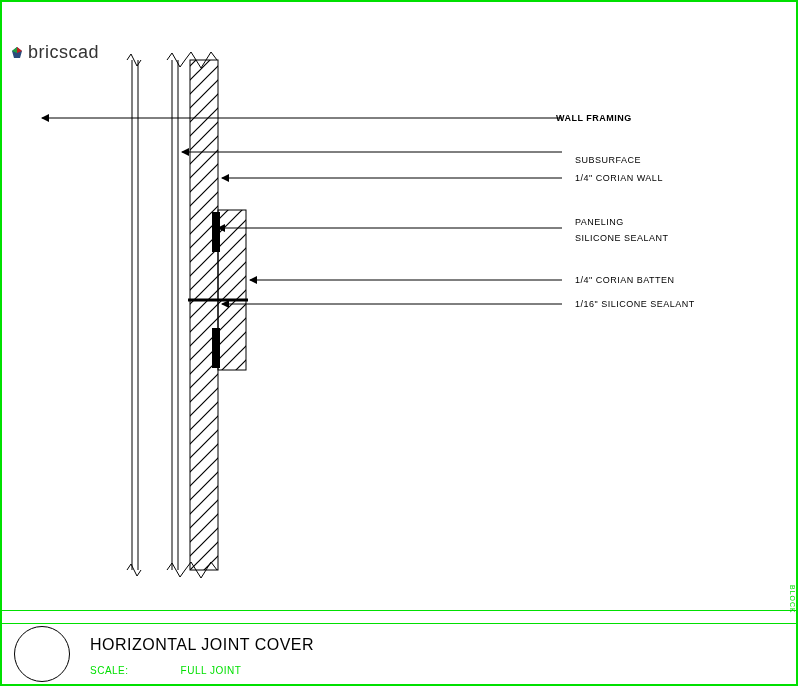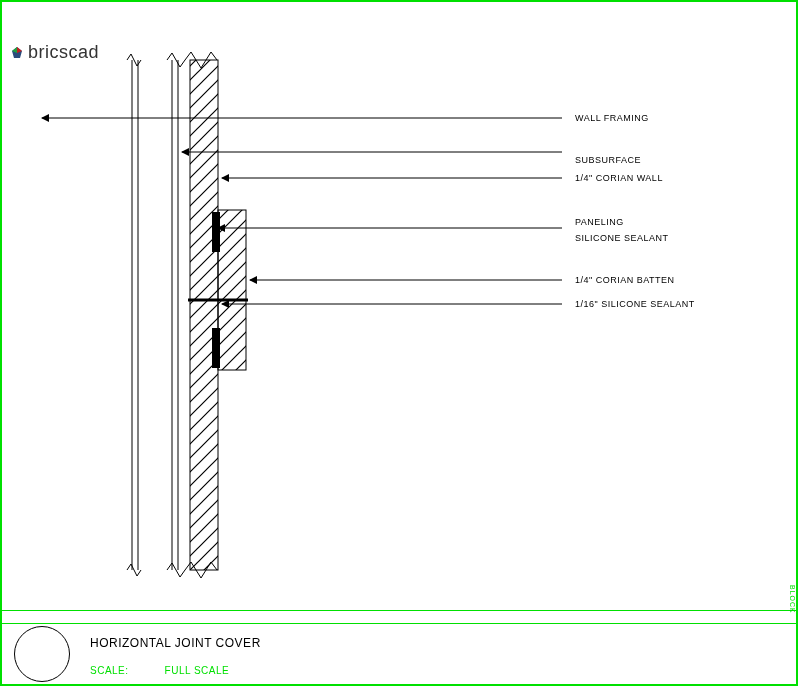--- a/index.html
+++ b/index.html
@@ -52,33 +52,33 @@
   .detail-circle {
     position: absolute;
     left: 14px; top: 626px;
     width: 54px; height: 54px;
     border: 1px solid #000;
     border-radius: 50%;
   }
   .title-text {
     position: absolute;
     left: 90px; top: 636px;
-    font-size: 12px;
+    font-size: 16px;
     letter-spacing: 0.5px;
     color: #000;
     font-weight: 500;
   }
   .scale-row {
     position: absolute;
     left: 90px; top: 665px;
     font-size: 10px;
     color: #00e000;
     letter-spacing: 0.5px;
     display: flex;
-    gap: 36px;
+    gap: 52px;
     font-weight: 500;
   }
   .side-mark {
     position: absolute;
     right: 4px;
     top: 585px;
     font-size: 7px;
     color: #00e000;
     writing-mode: vertical-rl;
     letter-spacing: 1px;
@@ -162,30 +162,30 @@
 
       <line x1="560" y1="198" x2="216" y2="198" marker-end="url(#arrow)"></line>
 
       <line x1="560" y1="250" x2="248" y2="250" marker-end="url(#arrow)"></line>
 
       <line x1="560" y1="274" x2="220" y2="274" marker-end="url(#arrow)"></line>
     </g>
   </svg>
 </div>
 
-<div class="callout-label" style="left:575px; top:113px;">WALL FRAMING</div>
+<div class="callout-label" style="left:556px; top:113px;font-weight:bold;">WALL FRAMING</div>
 <div class="callout-label" style="left:575px; top:147px;margin-top:8px;">SUBSURFACE</div>
 <div class="callout-label" style="left:575px; top:173px;">1/4" CORIAN WALL</div>
 <div class="callout-label" style="left:575px; top:217px;">PANELING</div>
 <div class="callout-label" style="left:575px; top:233px;">SILICONE SEALANT</div>
 <div class="callout-label" style="left:575px; top:275px;">1/4" CORIAN BATTEN</div>
 <div class="callout-label" style="left:575px; top:299px;">1/16" SILICONE SEALANT</div>
 
 <div class="divider"></div>
 
 <div class="detail-circle"></div>
 <div class="title-text">HORIZONTAL JOINT COVER</div>
 <div class="scale-row">
   <span>SCALE:</span>
-  <span>FULL SCALE</span>
+  <span>FULL JOINT</span>
 </div>
 
 <div class="side-mark">BLOCK</div>
 
 </body></html>

